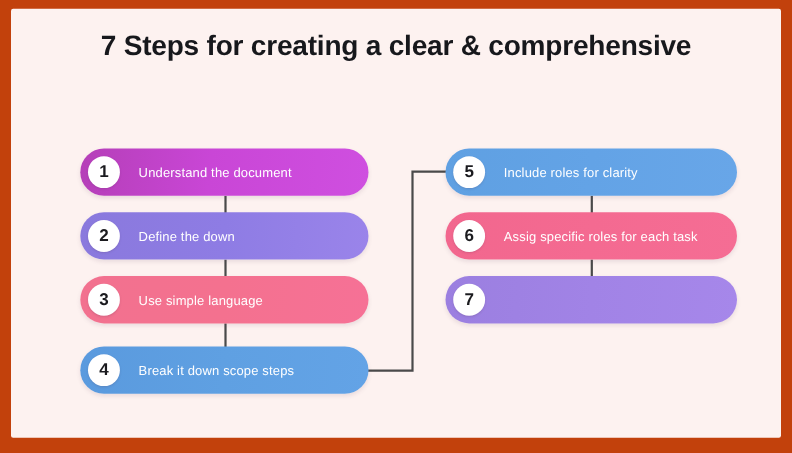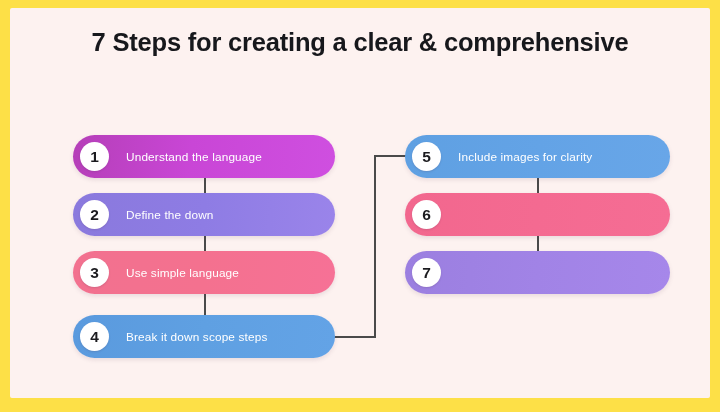--- a/index.html
+++ b/index.html
@@ -11,21 +11,21 @@
     height: 412px;
     overflow: hidden;
     background: #fdf0ee;
     font-family: "Liberation Sans", sans-serif;
   }
 
   #canvas {
     position: relative;
     width: 720px;
     height: 412px;
-    background: #fde047;
+    background: #c2410c;
     overflow: hidden;
   }
 
   
   #inner-panel {
     position: absolute;
     left: 10px;
     top: 8px;
     width: 700px;
     height: 390px;
@@ -124,44 +124,45 @@
 
   <div class="connector-v" style="left:537px; top:178px; height:22px;"></div>
   <div class="connector-v" style="left:537px; top:236px; height:22px;"></div>
 
   <svg id="bridge-svg" viewBox="0 0 720 412">
     <path d="M 333 337 L 375 337 L 375 156 L 410 156" fill="none" stroke="#4a4a4a" stroke-width="2"></path>
   </svg>
 
   <div class="pill fill-1" style="left:73px; top:135px; width:262px;">
     <div class="pill-num">1</div>
-    <div class="pill-label">Understand the language</div>
+    <div class="pill-label">Understand the document</div>
   </div>
 
   <div class="pill fill-2" style="left:73px; top:193px; width:262px;">
     <div class="pill-num">2</div>
     <div class="pill-label">Define the down</div>
   </div>
 
   <div class="pill fill-3" style="left:73px; top:251px; width:262px;">
     <div class="pill-num">3</div>
     <div class="pill-label">Use simple language</div>
   </div>
 
   <div class="pill fill-4" style="left:73px; top:315px; width:262px;">
     <div class="pill-num">4</div>
     <div class="pill-label">Break it down scope steps</div>
   </div>
 
   <div class="pill fill-5" style="left:405px; top:135px; width:265px;">
     <div class="pill-num">5</div>
-    <div class="pill-label">Include images for clarity</div>
+    <div class="pill-label">Include roles for clarity</div>
   </div>
 
   <div class="pill fill-6" style="left:405px; top:193px; width:265px;">
     <div class="pill-num">6</div>
+    <div class="pill-label">Assig specific roles for each task</div>
   </div>
 
   <div class="pill fill-7" style="left:405px; top:251px; width:265px;">
     <div class="pill-num">7</div>
   </div>
 
 </div>
 
 </body></html>

